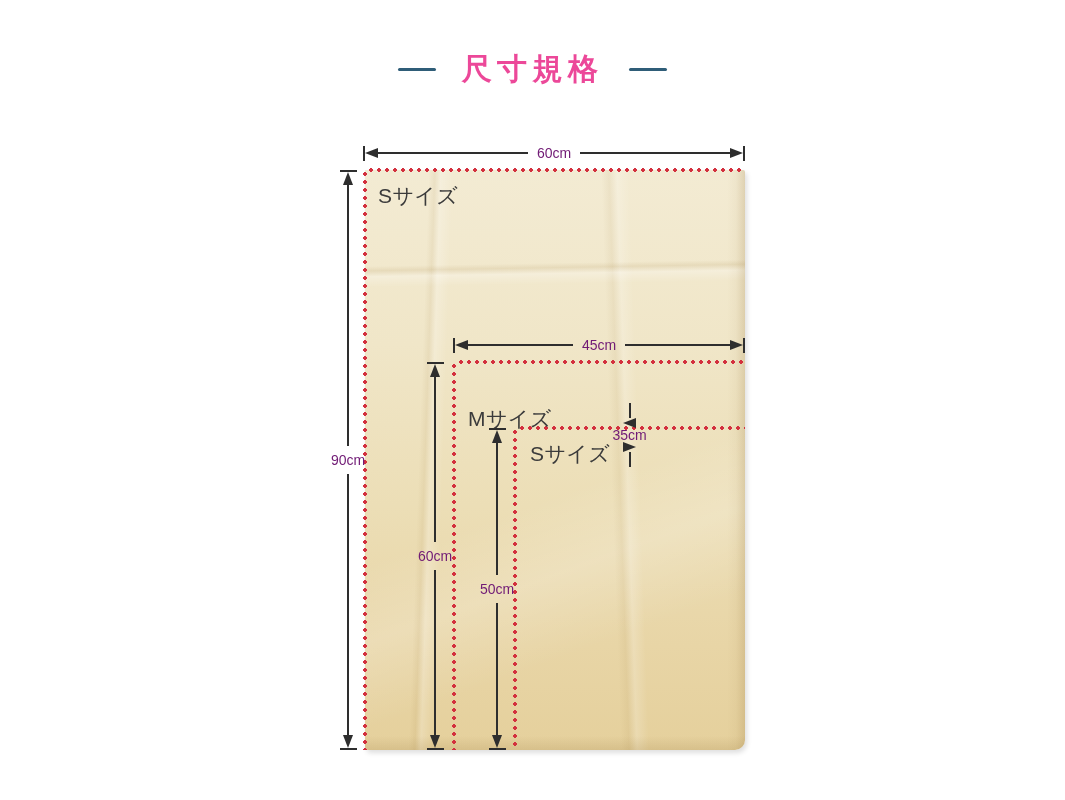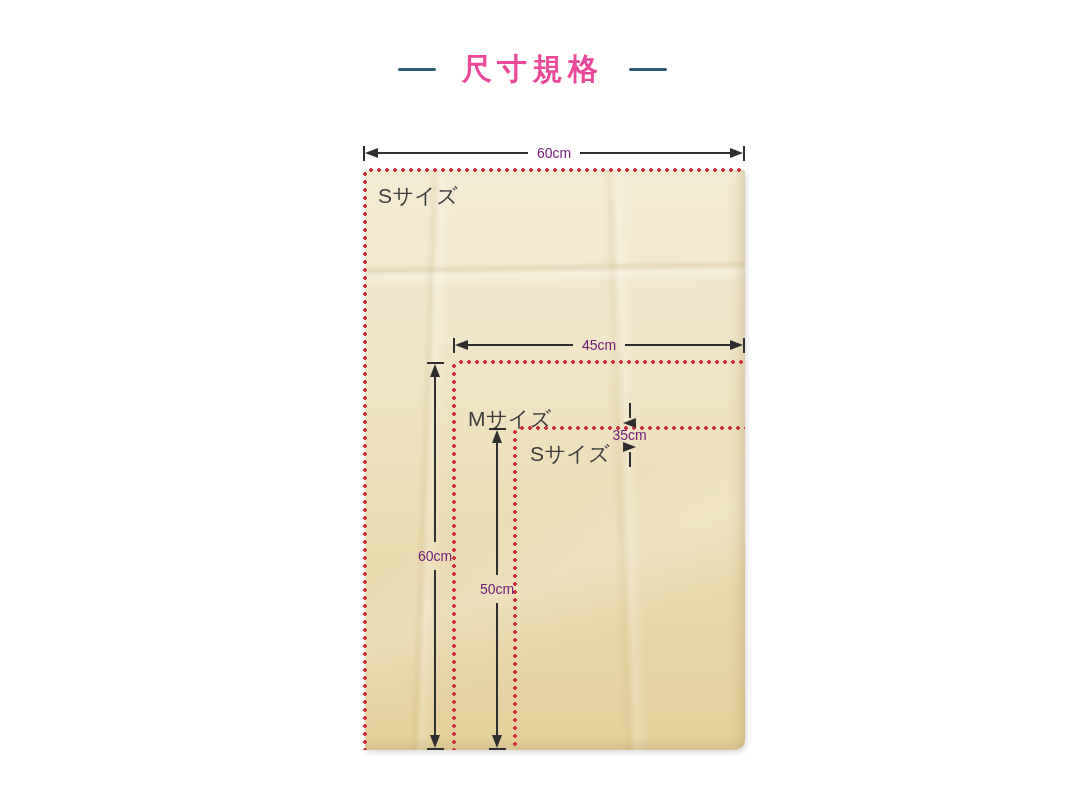--- a/index.html
+++ b/index.html
@@ -198,20 +198,29 @@
     <div class="h-dim" style="left:514px; top:403px; width:231px;flex-direction:column;">
       <span class="cap-v"></span>
       <span class="ah-left"></span>
       <span class="h-seg"></span>
       <span class="dim-label">35cm</span>
       <span class="h-seg"></span>
       <span class="ah-right"></span>
       <span class="cap-v"></span>
     </div>
 
+    <div class="v-dim" style="left:325px; top:170px; height:580px;">
+      <span class="cap-h"></span>
+      <span class="av-up"></span>
+      <span class="v-seg"></span>
+      <span class="dim-label">90cm</span>
+      <span class="v-seg"></span>
+      <span class="av-down"></span>
+      <span class="cap-h"></span>
+    </div>
 
     <div class="v-dim" style="left:412px; top:362px; height:388px;">
       <span class="cap-h"></span>
       <span class="av-up"></span>
       <span class="v-seg"></span>
       <span class="dim-label">60cm</span>
       <span class="v-seg"></span>
       <span class="av-down"></span>
       <span class="cap-h"></span>
     </div>

